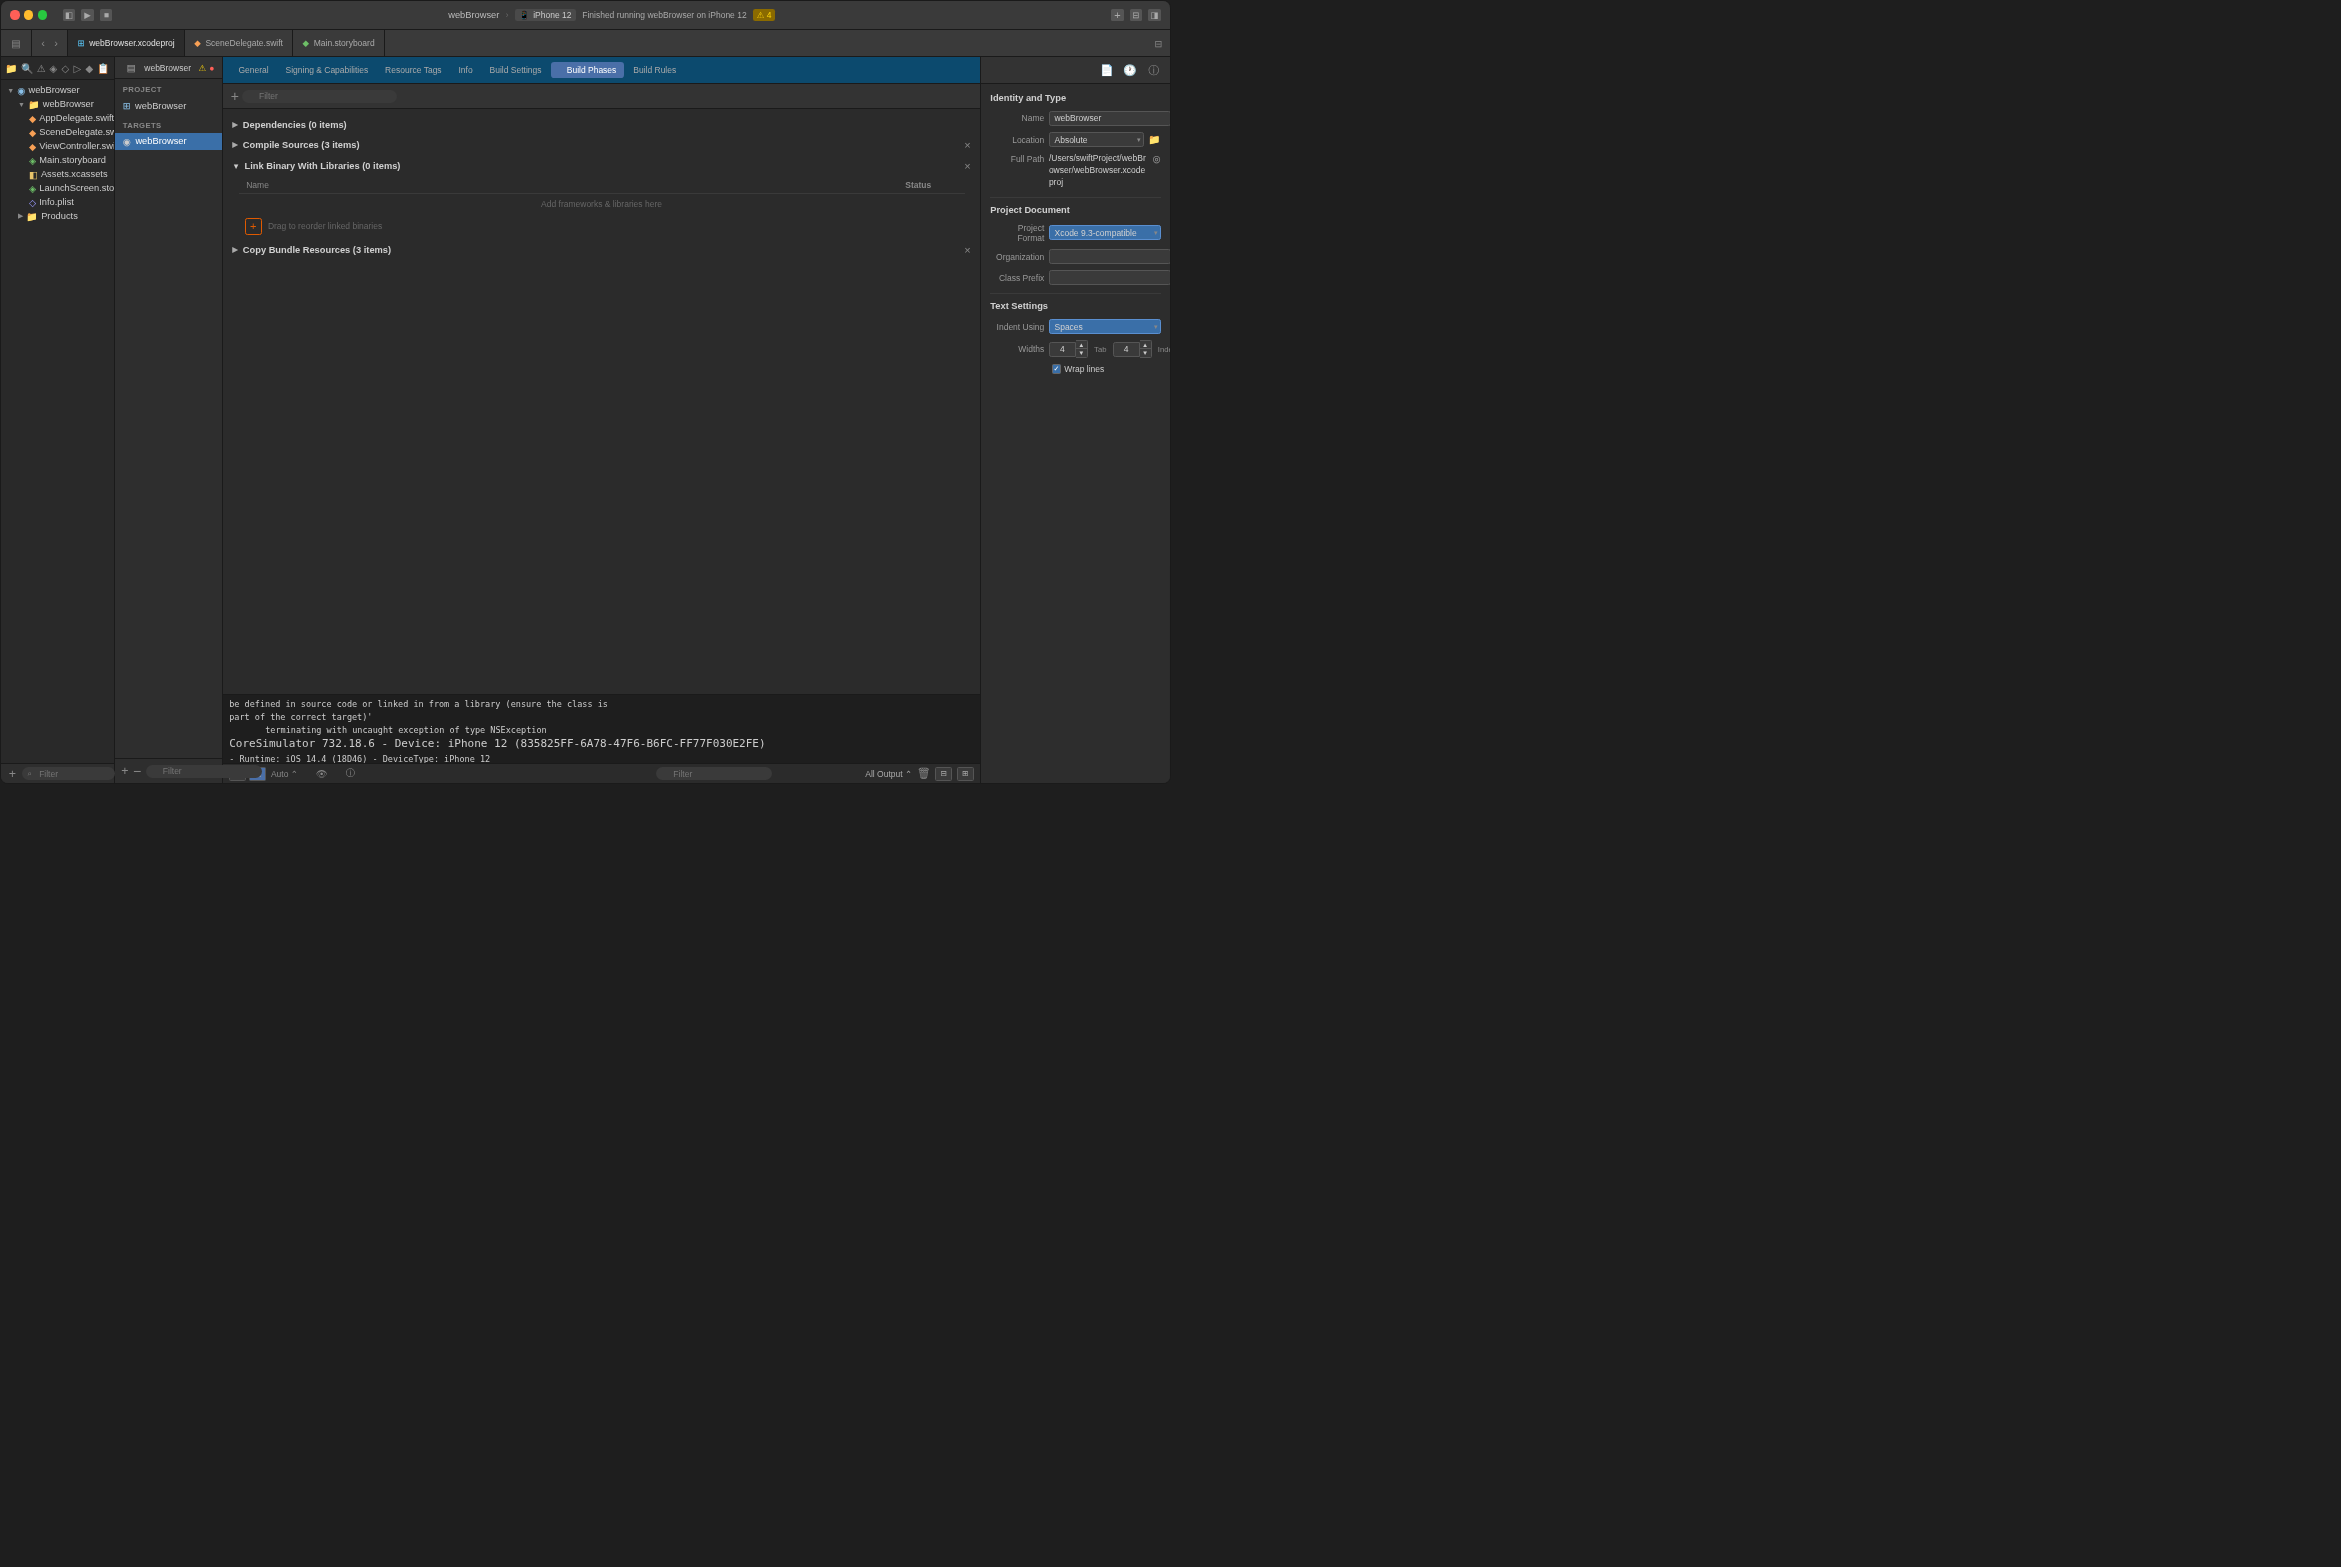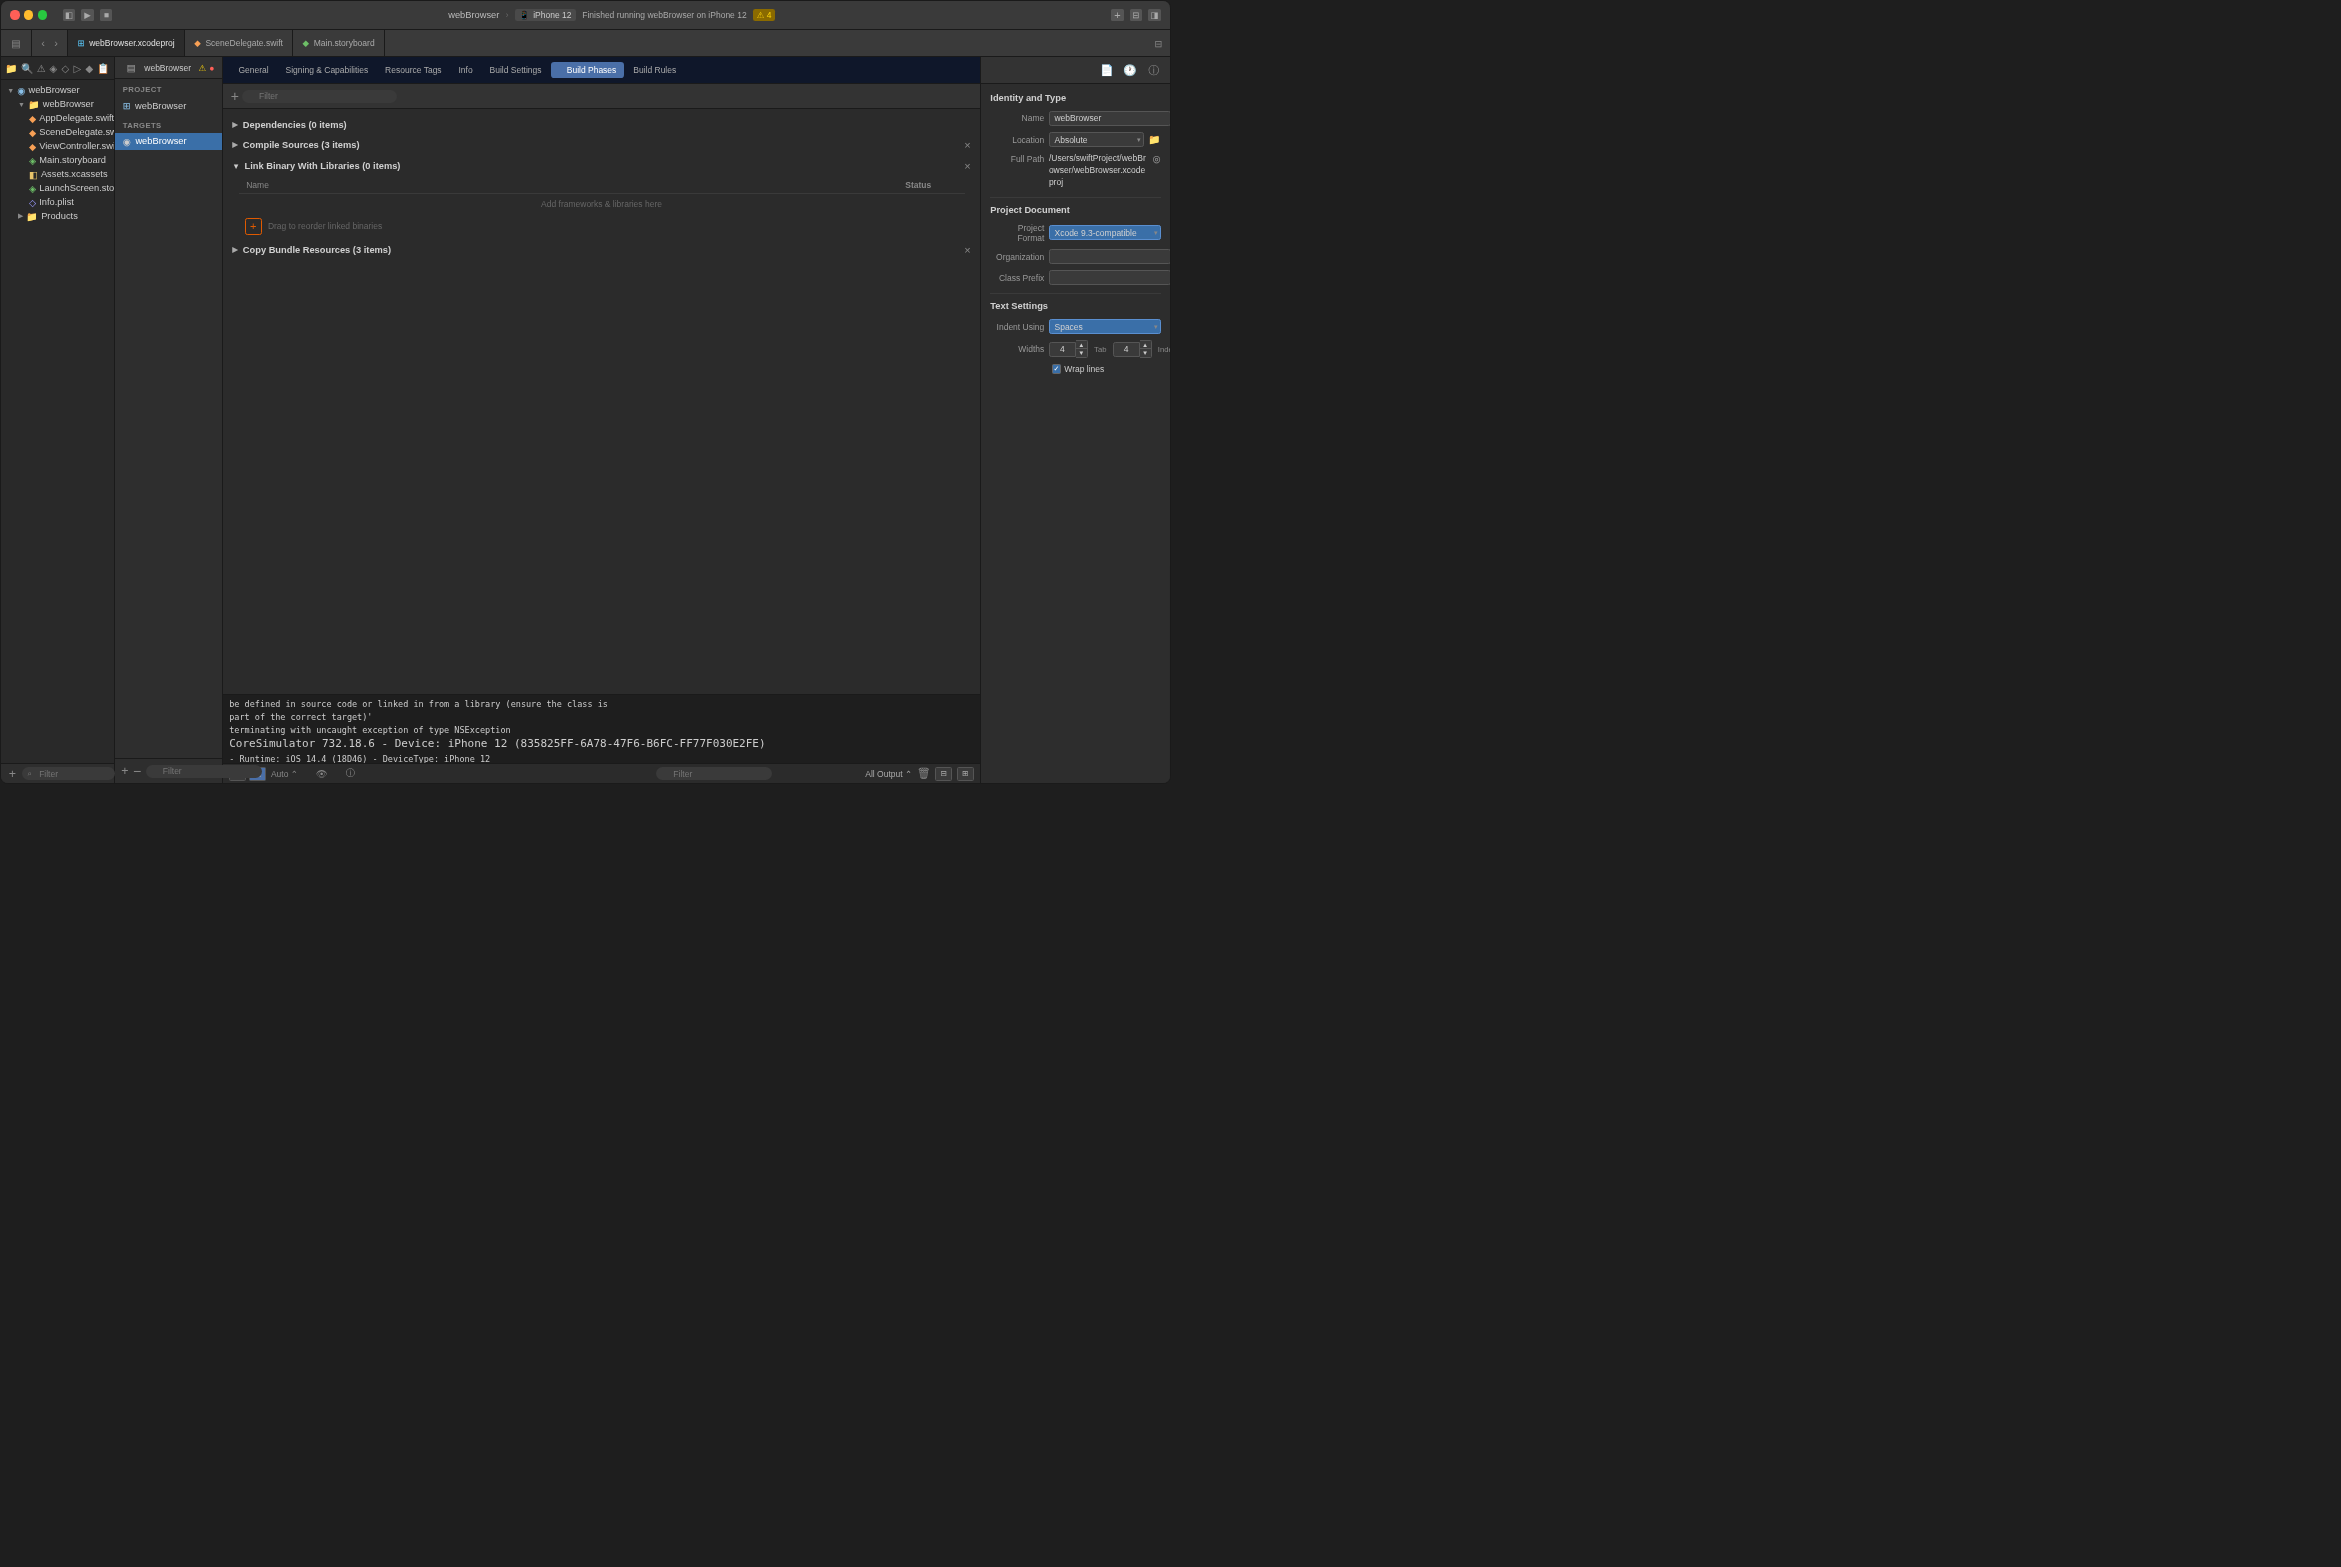--- a/index.html
+++ b/index.html
@@ -274,21 +274,21 @@
     .editor-area {
       flex: 1;
       display: flex;
       flex-direction: column;
       background: #2b2b2b;
       overflow: hidden;
     }
     
     .phase-tabs {
       height: 27px;
-      background: #0f172a;
+      background: #0c4a6e;
       display: flex;
       align-items: center;
       padding: 0 7.7px;
       gap: 1.5px;
       border-bottom: 0.8px solid #1a1a1a;
       flex-shrink: 0;
     }
     .phase-tab {
       padding: 3.1px 7.7px;
       font-size: 8.5px;
@@ -895,21 +895,21 @@
             <span class="phase-title">Copy Bundle Resources (3 items)</span>
             <span class="phase-close">×</span>
           </div>
 
         </div>
 
         <div class="output-area">
           <div class="output-content">
             <div style="font-size:8.5px;color:#ccc;font-family:'SF Mono',Menlo,monospace;line-height:1.5;">   be defined in source code or linked in from a library (ensure the class is</div>
             <div style="font-size:8.5px;color:#ccc;font-family:'SF Mono',Menlo,monospace;line-height:1.5;">   part of the correct target)'</div>
-            <div style="font-size:8.5px;color:#ccc;font-family:'SF Mono',Menlo,monospace;line-height:1.5;">terminating with uncaught exception of type NSException</div>
+            <div style="font-size:8.5px;color:#ccc;font-family:'SF Mono',Menlo,monospace;line-height:1.5;margin-left:36px;">terminating with uncaught exception of type NSException</div>
             <div style="font-size:11px;color:#ccc;font-family:'SF Mono',Menlo,monospace;line-height:1.5;">CoreSimulator 732.18.6 - Device: iPhone 12 (835825FF-6A78-47F6-B6FC-FF77F030E2FE)</div>
             <div style="font-size:8.5px;color:#ccc;font-family:'SF Mono',Menlo,monospace;line-height:1.5;">   - Runtime: iOS 14.4 (18D46) - DeviceType: iPhone 12</div>
           </div>
 
           <div class="bottom-log-bar">
             <div style="display:flex;align-items:center;gap:3.1px;">
               <div class="log-toggle-btn">▤</div>
               <div class="log-toggle-btn" style="background:#4a6fa8;">▣</div>
             </div>
             <div style="display:flex;align-items:center;gap:18px;flex:1;">

